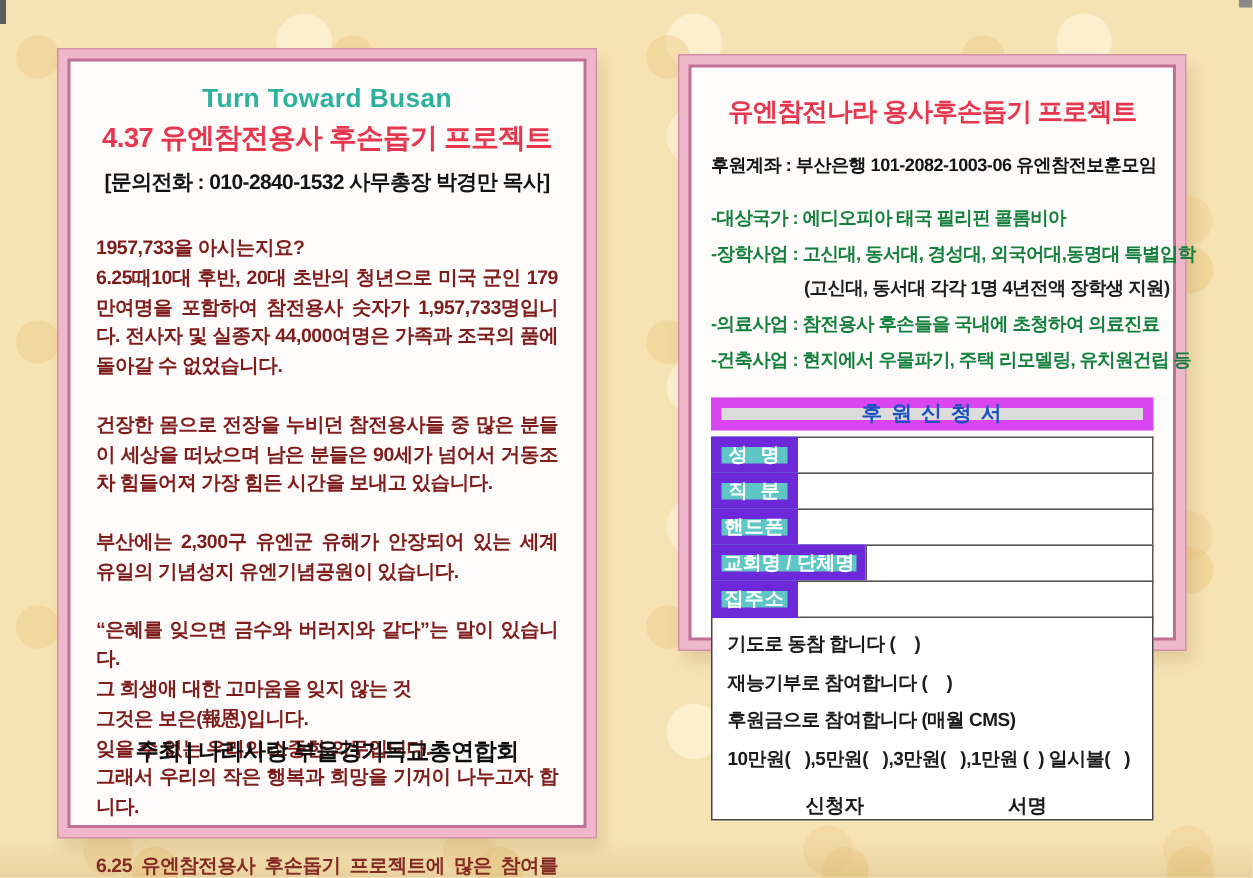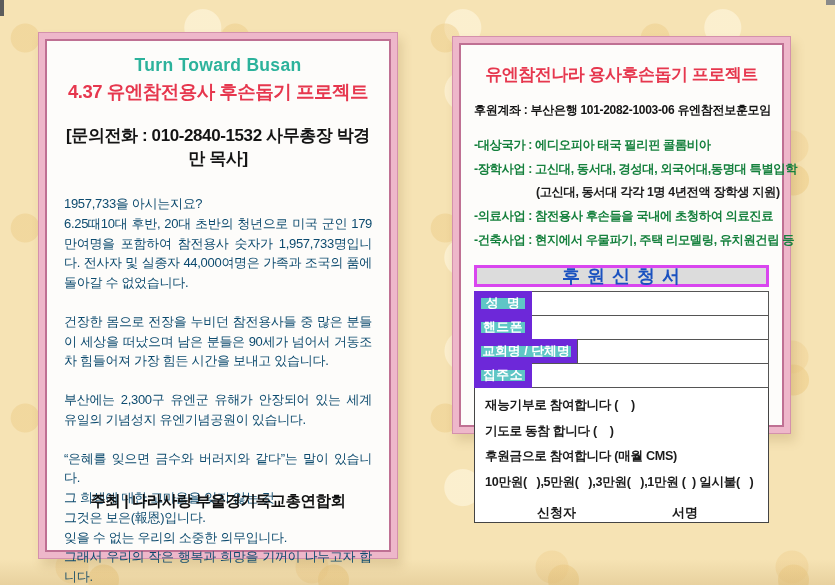--- a/index.html
+++ b/index.html
@@ -34,43 +34,43 @@
       0 0 0 8px #eeb7ca,
       0 0 0 9px #d491ac,
       4px 7px 10px 9px rgba(130,95,40,0.18);
   }
   .panel-left{ left:47px; top:41px; width:342px; height:509px; padding:14px 17px 10px; }
   .panel-right{ left:461px; top:45px; width:321px; height:380px; padding:10px 13px 10px; }
 
   
   .title-en{ text-align:center; color:#2cb29b; font-size:17.5px; font-weight:bold; letter-spacing:0.3px; }
   .title-ko{ text-align:center; color:#e6374e; font-size:18.5px; font-weight:bold; margin-top:3px; letter-spacing:-0.5px; }
-  .contact{ text-align:center; color:#141414; font-size:17px; font-weight:bold; margin-top:20px; letter-spacing:-0.4px; }
+  .contact{ text-align:center; color:#141414; font-size:14px; font-weight:bold; margin-top:9px; letter-spacing:-0.4px; }
   .body-text{ margin-top:24px; }
   .para{
-    font-size:13px; line-height:1.52; color:#0c4a6e; font-weight:400;
+    font-size:13px; line-height:1.52; color:#7f1d1d; font-weight:700;
     text-align:justify; white-space:pre-line; margin-bottom:19px; letter-spacing:-0.3px;
   }
   .host-line{ position:absolute; left:0; right:0; bottom:38px; text-align:center;
     font-size:15.5px; font-weight:bold; color:#101010; letter-spacing:-0.5px; }
 
   
   .r-title{ text-align:center; color:#e6374e; font-size:17px; font-weight:bold; margin-top:8px; letter-spacing:-0.5px; }
   .account{ text-align:center; color:#141414; font-size:12px; font-weight:bold; margin-top:16px; letter-spacing:-0.3px; white-space:nowrap; }
   .programs{ margin-top:18px; list-style:none; }
   .prog-row{ font-size:12.3px; color:#15803d; margin-bottom:7px; white-space:nowrap; letter-spacing:-0.4px; }
   .prog-label{ font-weight:bold; }
   .prog-desc{ font-weight:600; }
   .prog-sub{ font-size:12.3px; font-weight:600; color:#1d1d1d; margin:-1px 0 7px 62px; white-space:nowrap; letter-spacing:-0.4px; }
 
   .form-wrap{ margin-top:16px; }
   .form-header{
-    background:#dcdcdc; border:3px solid #d946ef; height:22px;
+    background:#dcdcdc; border:7px solid #d946ef; height:22px;
     display:flex; align-items:center; justify-content:center;
-    color:#1a52c0; font-size:18px; font-weight:bold; letter-spacing:1px;
+    color:#1a52c0; font-size:14px; font-weight:bold; letter-spacing:1px;
   }
   .form-table{ margin-top:5px; }
   .field-row{ display:flex; height:25px; margin-top:-1px; }
   .field-label{
     background:#5fc6c6; border:7px solid #6d28d9; width:58px;
     color:#ffffff; font-size:12.8px; font-weight:bold;
     display:flex; align-items:center; justify-content:center; letter-spacing:0.5px;
     flex:0 0 auto;
   }
   .field-label.wide{ width:104px; letter-spacing:0; }
@@ -138,36 +138,40 @@
 
   <div class="form-wrap">
     <div class="form-header">후 원 신 청 서</div>
 
     <div class="form-table">
       <div class="field-row">
         <div class="field-label">성&nbsp;&nbsp;명</div>
         <div class="field-value"></div>
       </div>
       <div class="field-row">
+        <div class="field-label">직&nbsp;&nbsp;분</div>
+        <div class="field-value"></div>
+      </div>
+      <div class="field-row">
         <div class="field-label">핸드폰</div>
         <div class="field-value"></div>
       </div>
       <div class="field-row row-church">
         <div class="field-label wide">교회명 / 단체명</div>
         <div class="field-value"></div>
       </div>
       <div class="field-row">
         <div class="field-label">집주소</div>
         <div class="field-value"></div>
       </div>
     </div>
 
     <div class="participation-box">
+      <div class="part-line">기도로 동참 합니다 (&nbsp;&nbsp;&nbsp;&nbsp;)</div>
       <div class="part-line">재능기부로 참여합니다 (&nbsp;&nbsp;&nbsp;&nbsp;)</div>
-      <div class="part-line">기도로 동참 합니다 (&nbsp;&nbsp;&nbsp;&nbsp;)</div>
       <div class="part-line">후원금으로 참여합니다 (매월 CMS)</div>
       <div class="part-line">10만원(&nbsp;&nbsp;&nbsp;),5만원(&nbsp;&nbsp;&nbsp;),3만원(&nbsp;&nbsp;&nbsp;),1만원 (&nbsp;&nbsp;) 일시불(&nbsp;&nbsp;&nbsp;)</div>
       <div class="sign-line">
         <span>신청자</span>
         <span>서명</span>
       </div>
     </div>
   </div>
 </div>
 

